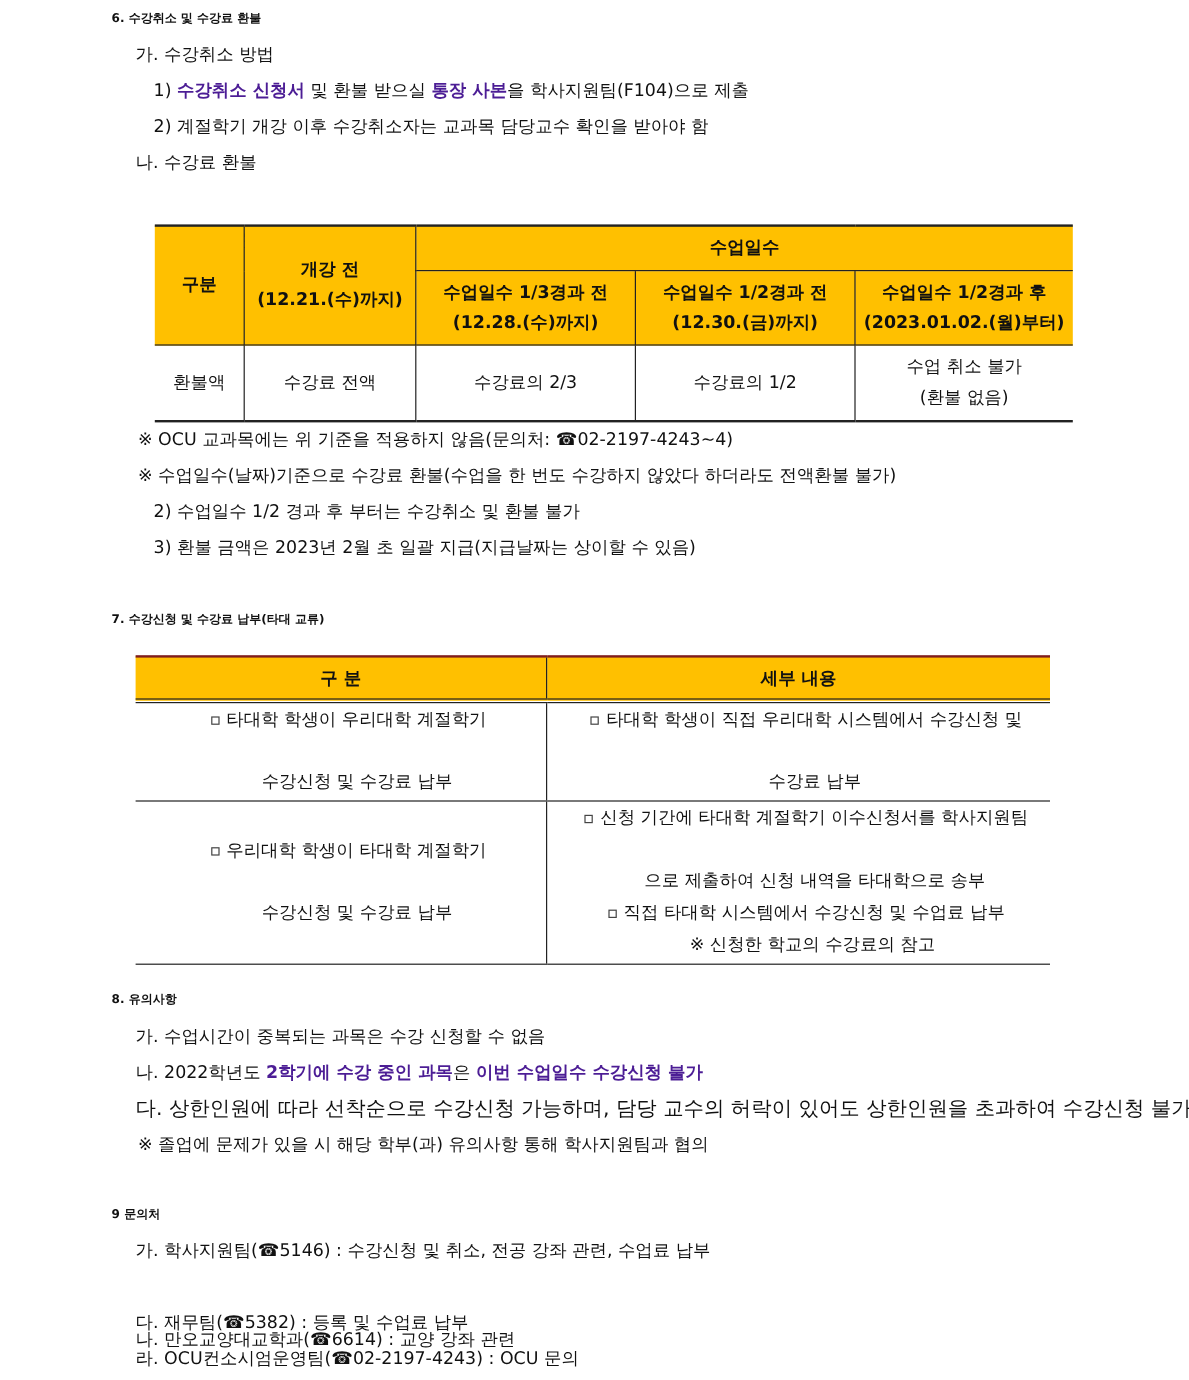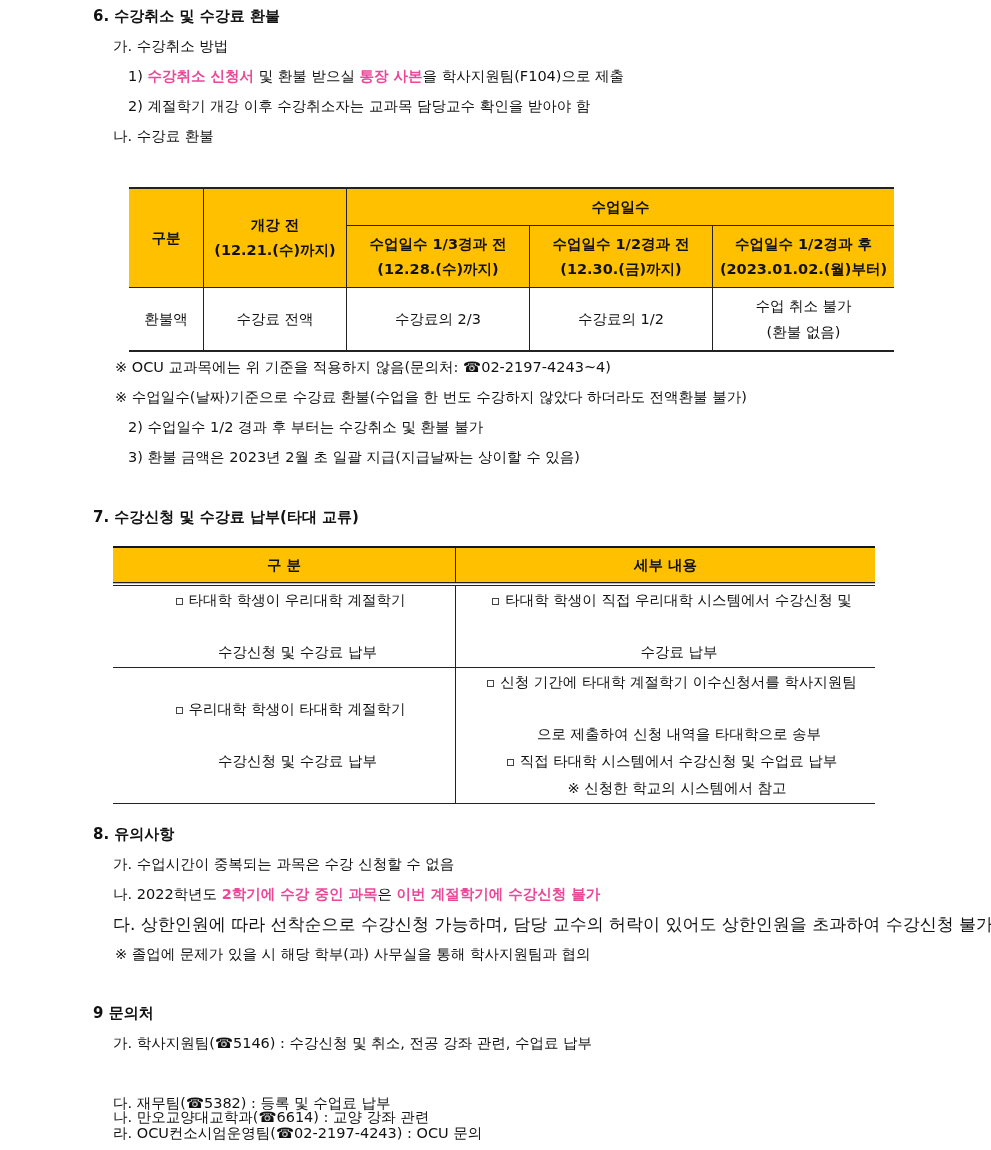--- a/index.html
+++ b/index.html
@@ -1,30 +1,30 @@
 <!DOCTYPE html>
 <html><head>
 <meta charset="utf-8">
 <style>
   html, body { margin:0; padding:0; background:#ffffff; }
   body { width:991px; height:1150px; position:relative; overflow:hidden;
          font-family:"DejaVu Sans", "Liberation Sans", sans-serif; color:#111; font-size:14.5px; }
   .line { position:absolute; white-space:nowrap; line-height:20px; }
-  .h { font-weight:bold; font-size:15px; }
-  .blue { color:#ec4899; font-weight:bold; }
+  .h { font-weight:bold; font-size:10px; }
+  .blue { color:#4c1d95; font-weight:bold; }
   table { border-collapse:collapse; position:absolute; }
   .t1 { left:129px; top:187px; width:765px; }
   .t1 th { background:#ffc000; font-weight:bold; font-size:14.5px; border:1px solid #222; line-height:25px; text-align:center; }
   .t1 td { border:1px solid #222; text-align:center; line-height:26px; height:60px; }
   .t1 tr:first-child th { border-top:2px solid #222; }
   .t1 tr:last-child td { border-bottom:2px solid #222; }
   .t1 .l { border-left:none; }
   .t1 .r { border-right:none; }
   .t2 { left:113px; top:546px; width:762px; }
-  .t2 th { background:#ffc000; font-weight:bold; height:32px; border-top:2px solid #0f172a; border-bottom:4px double #222; text-align:center; }
+  .t2 th { background:#ffc000; font-weight:bold; height:32px; border-top:2px solid #7f1d1d; border-bottom:4px double #222; text-align:center; }
   .t2 th + th, .t2 td + td { border-left:1px solid #222; }
   .t2 td { border-bottom:1px solid #222; vertical-align:middle; line-height:27px; padding-left:14px; text-align:center; }
   .bullet { display:inline-block; width:5px; height:5px; border:1px solid #444; margin-right:6px; vertical-align:middle; }
   .indent { padding-left:14px;margin-top:25px; }
 </style>
 </head>
 <body>
 
 <div class="line h" style="left:93px;top:6px;">6. 수강취소 및 수강료 환불</div>
 <div class="line" style="left:113px;top:36px;">가. 수강취소 방법</div>
@@ -98,31 +98,31 @@
   </tr>
   <tr>
     <td style="height:122px;">
       <div><span class="bullet"></span><span>우리대학 학생이 타대학 계절학기</span></div>
       <div class="indent">수강신청 및 수강료 납부</div>
     </td>
     <td>
       <div><span class="bullet"></span><span>신청 기간에 타대학 계절학기 이수신청서를 학사지원팀</span></div>
       <div class="indent">으로 제출하여 신청 내역을 타대학으로 송부</div>
       <div><span class="bullet"></span><span>직접 타대학 시스템에서 수강신청 및 수업료 납부</span></div>
-      <div style="padding-left:10px;">※ 신청한 학교의 시스템에서 참고</div>
+      <div style="padding-left:10px;">※ 신청한 학교의 수강료의 참고</div>
     </td>
   </tr>
 </tbody>
   </table>
 
 <div class="line h" style="left:93px;top:824px;">8. 유의사항</div>
 <div class="line" style="left:113px;top:854px;">가. 수업시간이 중복되는 과목은 수강 신청할 수 없음</div>
 <div class="line" style="left:113px;top:884px;">
-  <span>나. 2022학년도 </span><span class="blue">2학기에 수강 중인 과목</span><span>은 </span><span class="blue">이번 계절학기에 수강신청 불가</span>
+  <span>나. 2022학년도 </span><span class="blue">2학기에 수강 중인 과목</span><span>은 </span><span class="blue">이번 수업일수 수강신청 불가</span>
 </div>
 <div class="line" style="left:113px;top:914px;font-size:17px;">다. 상한인원에 따라 선착순으로 수강신청 가능하며, 담당 교수의 허락이 있어도 상한인원을 초과하여 수강신청 불가</div>
-<div class="line" style="left:115px;top:944px;">※ 졸업에 문제가 있을 시 해당 학부(과) 사무실을 통해 학사지원팀과 협의</div>
+<div class="line" style="left:115px;top:944px;">※ 졸업에 문제가 있을 시 해당 학부(과) 유의사항 통해 학사지원팀과 협의</div>
 
 <div class="line h" style="left:93px;top:1003px;">9 문의처</div>
 <div class="line" style="left:113px;top:1033px;">가. 학사지원팀(☎5146) : 수강신청 및 취소, 전공 강좌 관련, 수업료 납부</div>
 <div class="line" style="left:113px;top:1063px;margin-top:44px;">나. 만오교양대교학과(☎6614) : 교양 강좌 관련</div>
 <div class="line" style="left:113px;top:1093px;">다. 재무팀(☎5382) : 등록 및 수업료 납부</div>
 <div class="line" style="left:113px;top:1123px;">라. OCU컨소시엄운영팀(☎02-2197-4243) : OCU 문의</div>
 
 </body></html>

